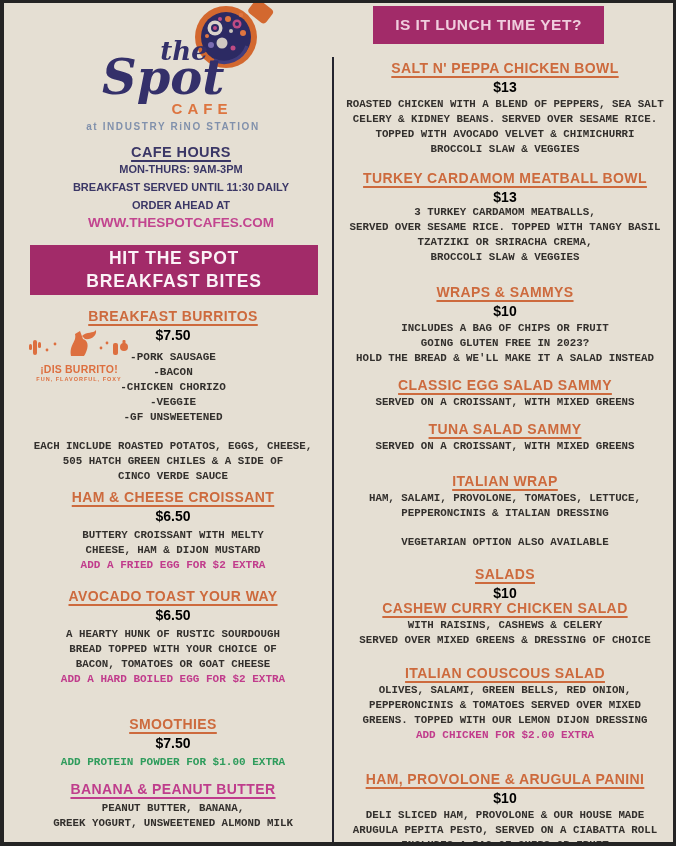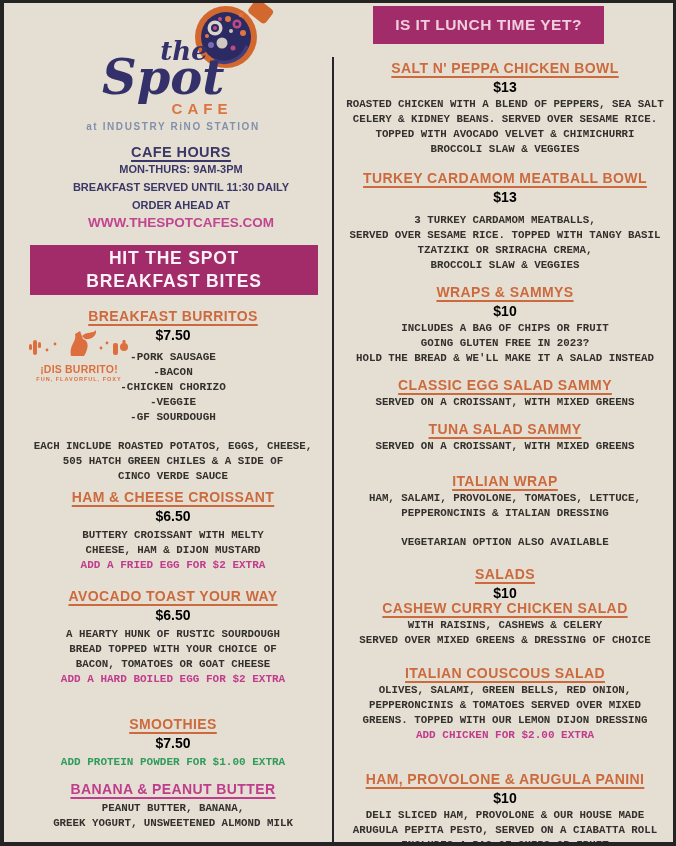--- a/index.html
+++ b/index.html
@@ -132,21 +132,21 @@
   </div>
 
   <div class="sec colL" style="top:308px">
     <div class="sec-title">BREAKFAST BURRITOS</div>
     <div class="sec-price">$7.50</div>
     <div class="desc" style="margin-top:7px">
       <div class="item-line">-PORK SAUSAGE</div>
       <div class="item-line">-BACON</div>
       <div class="item-line">-CHICKEN CHORIZO</div>
       <div class="item-line">-VEGGIE</div>
-      <div class="item-line">-GF SOURDOUGH</div>
+      <div class="item-line">-GF UNSWEETENED</div>
     </div>
     <div class="desc" style="margin-top:14px">
       <div class="desc-line">EACH INCLUDE ROASTED POTATOS, EGGS, CHEESE,</div>
       <div class="desc-line">505 HATCH GREEN CHILES &amp; A SIDE OF</div>
       <div class="desc-line">CINCO VERDE SAUCE</div>
     </div>
   </div>
 
   <div id="dis-badge">
     <svg width="104" height="28" viewBox="0 0 104 28">
@@ -217,21 +217,21 @@
       <div class="desc-line">ROASTED CHICKEN WITH A BLEND OF PEPPERS, SEA SALT</div>
       <div class="desc-line">CELERY &amp; KIDNEY BEANS. SERVED OVER SESAME RICE.</div>
       <div class="desc-line">TOPPED WITH AVOCADO VELVET &amp; CHIMICHURRI</div>
       <div class="desc-line">BROCCOLI SLAW &amp; VEGGIES</div>
     </div>
   </div>
 
   <div class="sec colR" style="top:170px">
     <div class="sec-title">TURKEY CARDAMOM MEATBALL BOWL</div>
     <div class="sec-price">$13</div>
-    <div class="desc" style="margin-top:8px">
+    <div class="desc" style="margin-top:0">
       <div class="desc-line">3 TURKEY CARDAMOM MEATBALLS,</div>
       <div class="desc-line">SERVED OVER SESAME RICE. TOPPED WITH TANGY BASIL</div>
       <div class="desc-line">TZATZIKI OR SRIRACHA CREMA,</div>
       <div class="desc-line">BROCCOLI SLAW &amp; VEGGIES</div>
     </div>
   </div>
 
   <div class="sec colR" style="top:284px">
     <div class="sec-title">WRAPS &amp; SAMMYS</div>
     <div class="sec-price">$10</div>

